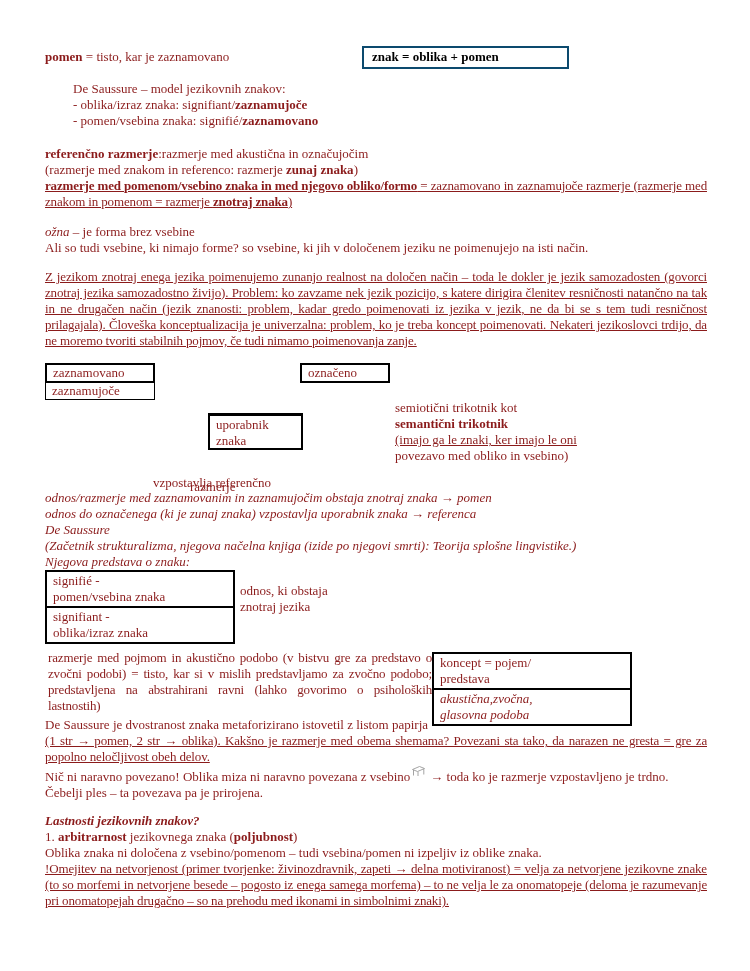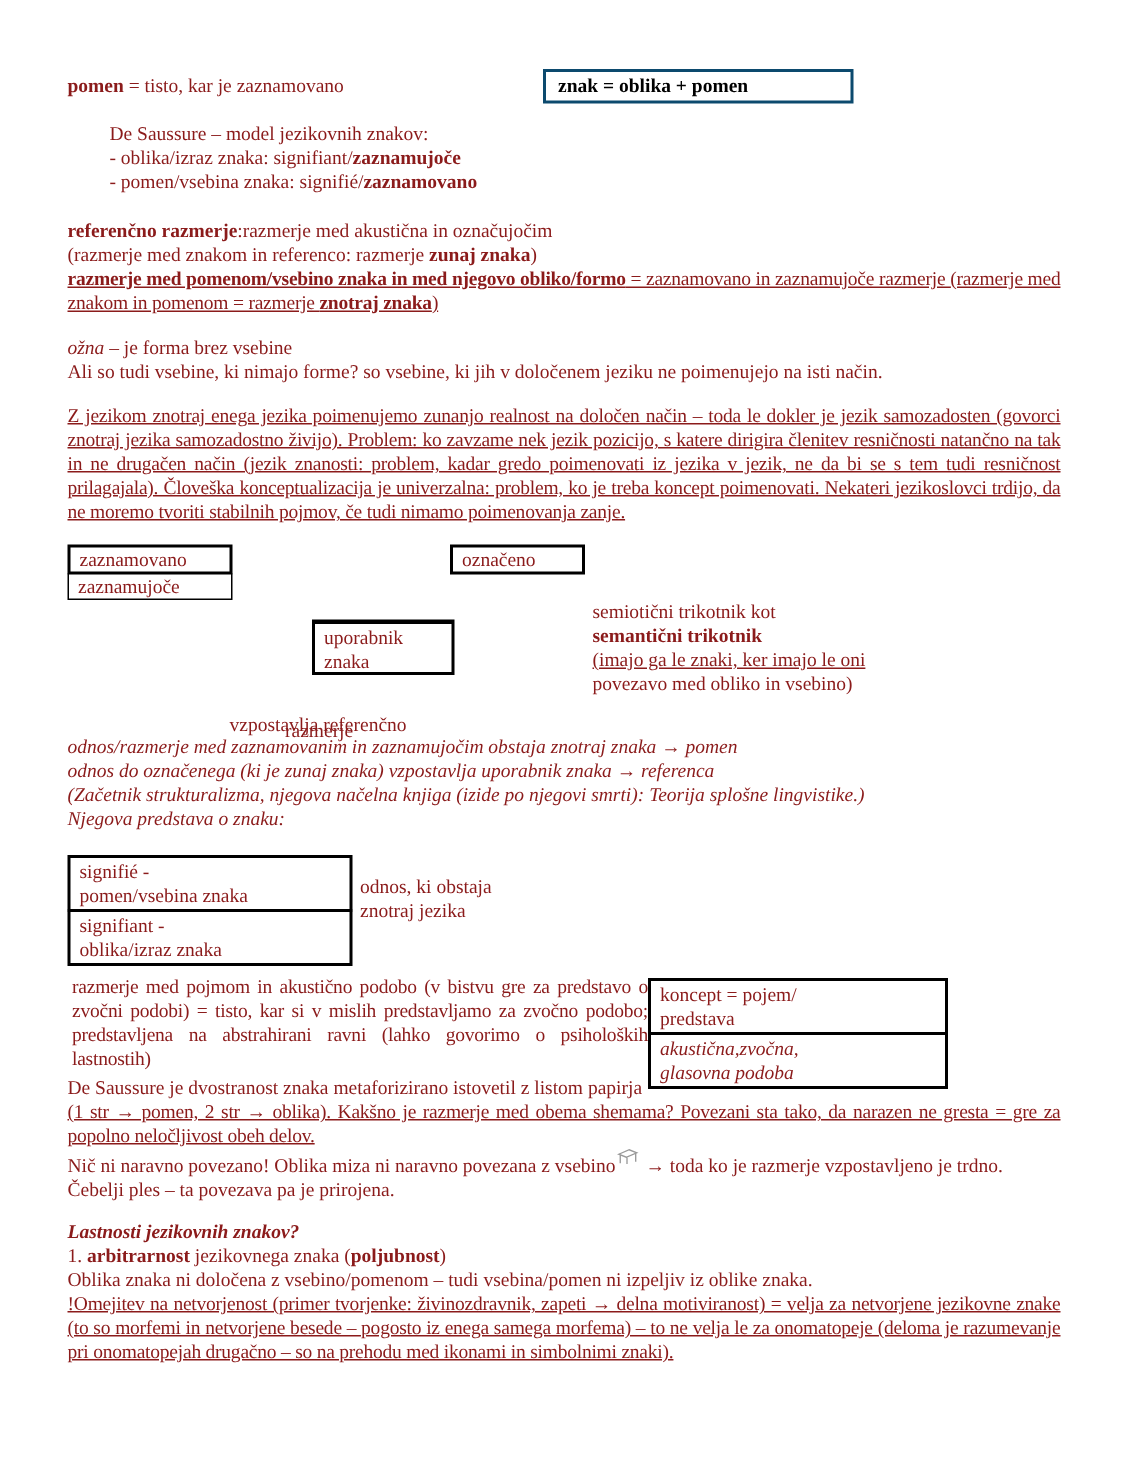--- a/index.html
+++ b/index.html
@@ -92,20 +92,21 @@
       <div class="line just">(imajo ga le znaki, ker imajo le oni</div>
       <div class="line">povezavo med obliko in vsebino)</div>
     </div>
     <div class="abs lbl1">vzpostavlja referenčno</div>
     <div class="abs lbl2">razmerje</div>
   </div>
 
   <div class="abs" style="left:45px;top:490px;width:662px;font-style:italic;">
     <div class="line">odnos/razmerje med zaznamovanim in zaznamujočim obstaja znotraj znaka → pomen</div>
     <div class="line">odnos do označenega (ki je zunaj znaka) vzpostavlja uporabnik znaka → referenca</div>
+    <div class="line">De Saussure</div>
     <div class="line">(Začetnik strukturalizma, njegova načelna knjiga (izide po njegovi smrti): Teorija splošne lingvistike.)</div>
     <div class="line">Njegova predstava o znaku:</div>
   </div>
 
   <div class="abs" style="left:45px;top:570px;width:662px;">
     <div class="sig-table">
       <div class="sig-row">
         <div>signifié -</div>
         <div>pomen/vsebina znaka</div>
       </div>

